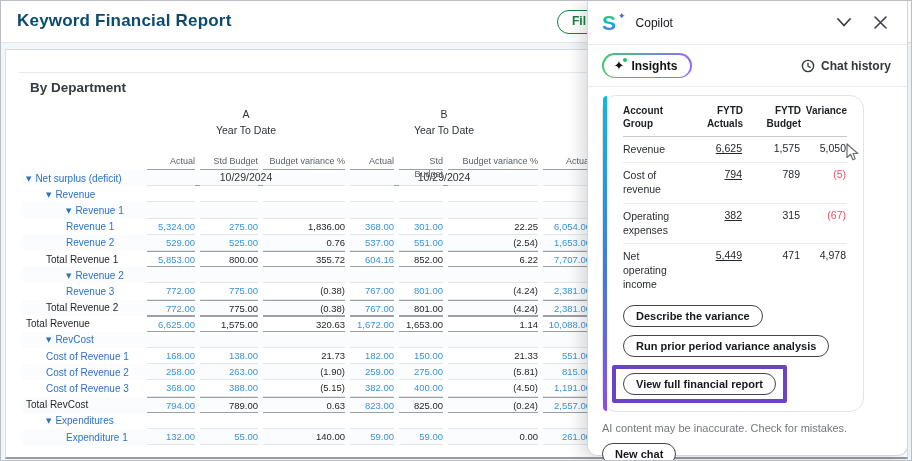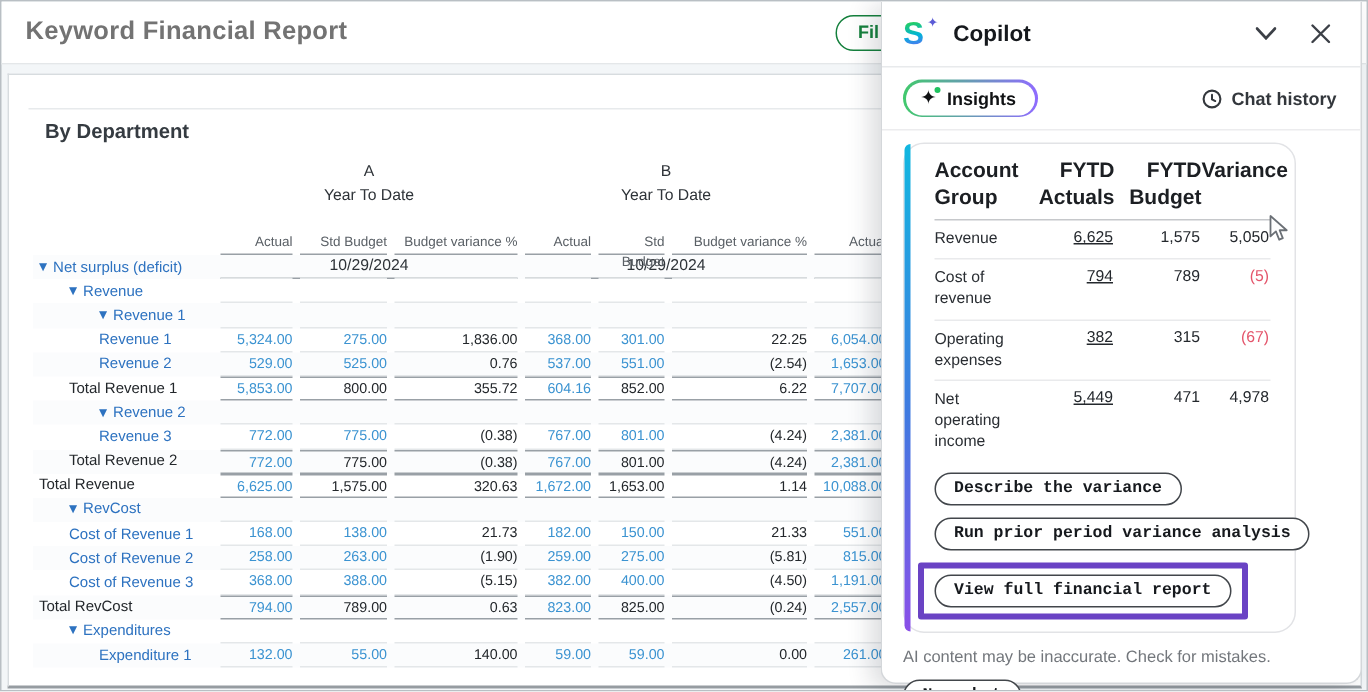--- a/index.html
+++ b/index.html
@@ -2,21 +2,21 @@
 <html><head>
 <meta charset="utf-8">
 <style>
   * { box-sizing: border-box; margin: 0; padding: 0; }
   html,body { width:912px; height:461px; overflow:hidden; }
   body { font-family:"Liberation Sans", sans-serif; }
   #app { position:relative; width:912px; height:461px; background:#f3f6f8; border:1px solid #b9bfc4; overflow:hidden; }
 
   
   .titlebar { position:absolute; top:0; left:0; right:0; height:42px; background:#fff; border-bottom:1px solid #e4e7e9; z-index:1; }
-  .page-title { position:absolute; left:16px; top:10px; font-size:17px; font-weight:700; color:#737373; letter-spacing:.2px; }
+  .page-title { position:absolute; left:16px; top:10px; font-size:17px; font-weight:700; color:#0c4a6e; letter-spacing:.2px; }
   .filter-pill { position:absolute; left:556px; top:9px; height:24px; width:74px; border:1.5px solid #15803d; border-radius:13px; color:#15803d; font-weight:700; font-size:12px; line-height:21px; padding-left:14px; background:#fff; }
 
   
   .report-card { position:absolute; left:4px; right:3px; top:48px; bottom:1px; background:#fff; border:1px solid #d7dcdf; border-bottom:2px solid #969ca1; z-index:1; }
   .card-divider { position:absolute; left:13px; right:13px; top:22px; height:1px; background:#e7eaec; }
   .section-title { position:absolute; left:24px; top:30px; font-size:13.5px; font-weight:700; color:#353b41; }
 
   .rtable { position:absolute; left:16px; top:56px; right:0; }
   .rrow { display:grid; grid-template-columns:120px 48px 58px 82px 44px 44px 90px 48px; column-gap:5px; align-items:center; }
   .hrow { height:16px; }
@@ -33,49 +33,49 @@
   .num.blue { color:#3b93d1; }
   .total .num { border-top:1px solid #99a0a6; border-bottom:1px solid #99a0a6; }
 
   
   .copilot { position:absolute; left:586px; top:0; width:321px; height:455px; background:#fff; border:1px solid #d4d7da; border-top:none; border-radius:0 0 10px 10px; box-shadow:-6px 3px 16px rgba(30,40,50,.16); z-index:10; }
   .cop-head { height:44px; display:flex; align-items:center; padding:0 16px 0 14px; border-bottom:1px solid #e8eaec; }
   .logo-s { position:relative; font-size:21px; font-weight:800; line-height:1;
             background:linear-gradient(170deg,#2bd24e 10%,#00b4d8 55%,#7857ff 100%);
             -webkit-background-clip:text; background-clip:text; color:transparent; margin-right:12px; }
   .logo-plus { position:absolute; top:-4px; right:-9px; font-family:"DejaVu Sans",sans-serif; font-size:9px; color:#5b5bd6; }
-  .cop-title { font-size:15px; font-weight:700; color:#16191d; }
+  .cop-title { font-size:12px; font-weight:400; color:#16191d; }
   .head-spacer { flex:1; }
   .icon-btn { display:flex; align-items:center; justify-content:center; width:22px; height:22px; cursor:pointer; }
   .icon-btn + .icon-btn { margin-left:14px; }
 
   .cop-tools { height:42px; display:flex; align-items:center; justify-content:space-between; padding:0 16px 0 14px; border-bottom:1px solid #ececee; }
   .insights-outer { background:linear-gradient(90deg,#41c96c,#8f6bff); padding:1.5px; border-radius:16px; }
   .insights-pill { background:#fff; border-radius:15px; display:flex; align-items:center; gap:7px; padding:4px 13px 4px 10px; }
   .spark { position:relative; font-family:"DejaVu Sans",sans-serif; font-size:13px; color:#101214; line-height:1; }
   .spark::after { content:""; position:absolute; width:4px; height:4px; border-radius:50%; background:#1fc25f; top:-1px; right:-3px; }
   .insights-label { font-size:12px; font-weight:700; color:#101214; }
   .chat-history { display:flex; align-items:center; gap:6px; font-size:12px; font-weight:600; color:#33373c; cursor:pointer; }
 
   .insight-card { position:relative; margin:8px 0 0 14px; width:262px; border:1px solid #e2e3e6; border-radius:14px; padding:6px 16px 8px 20px; }
   .insight-card::before { content:""; position:absolute; left:0; top:0; bottom:0; width:4px; border-radius:14px 0 0 14px;
             background:linear-gradient(180deg,#12b7e0,#3f7ae0 55%,#8a4fe8); }
   .itable { width:100%; }
   .ithead { display:grid; grid-template-columns:58px 62px 58px 46px; border-bottom:1px solid #c6c8cb; padding:3px 0 6px; }
-  .ithead div { font-size:14px; font-weight:700; color:#1c1f23; line-height:1.25; }
+  .ithead div { font-size:10px; font-weight:700; color:#1c1f23; line-height:1.25; }
   .ithead div:nth-child(n+2) { text-align:right; }
   .itrow { display:grid; grid-template-columns:58px 62px 58px 46px; padding:5px 0 6px; border-bottom:1px solid #e9eaec; align-items:start; }
   .itrow:last-child { border-bottom:none; }
   .ilabel { font-size:10.5px; color:#2a2e33; line-height:1.35; }
   .ival { text-align:right; font-size:10.5px; color:#24282d; padding-right:1px; }
   .ival.link { text-decoration:underline; cursor:pointer; }
   .ival.neg { color:#e4556b; }
 
   .sugg { margin-top:8px; display:flex; flex-direction:column; align-items:flex-start; gap:8px; }
-  .pill-btn { border:1.5px solid #42464b; border-radius:16px; background:#fff; padding:4px 12px; font-size:11px; font-weight:700; color:#16191d; font-family:Liberation Mono, monospace; white-space:nowrap; cursor:pointer; }
+  .pill-btn { border:1.5px solid #42464b; border-radius:16px; background:#fff; padding:4px 12px; font-size:11px; font-weight:700; color:#16191d; font-family:Liberation Sans, sans-serif; white-space:nowrap; cursor:pointer; }
   .highlight-box { border:4px solid #6a43c4; padding:4px 7px; margin-left:-11px; border-radius:2px; }
 
   .disclaimer { margin:10px 14px 0; font-size:11px; color:#73777c; }
   .newchat-wrap { margin:9px 0 0 14px; }
 
   
   .cursor { position:absolute; left:845px; top:142px; z-index:30; pointer-events:none; }
 </style>
 </head>
 <body>

